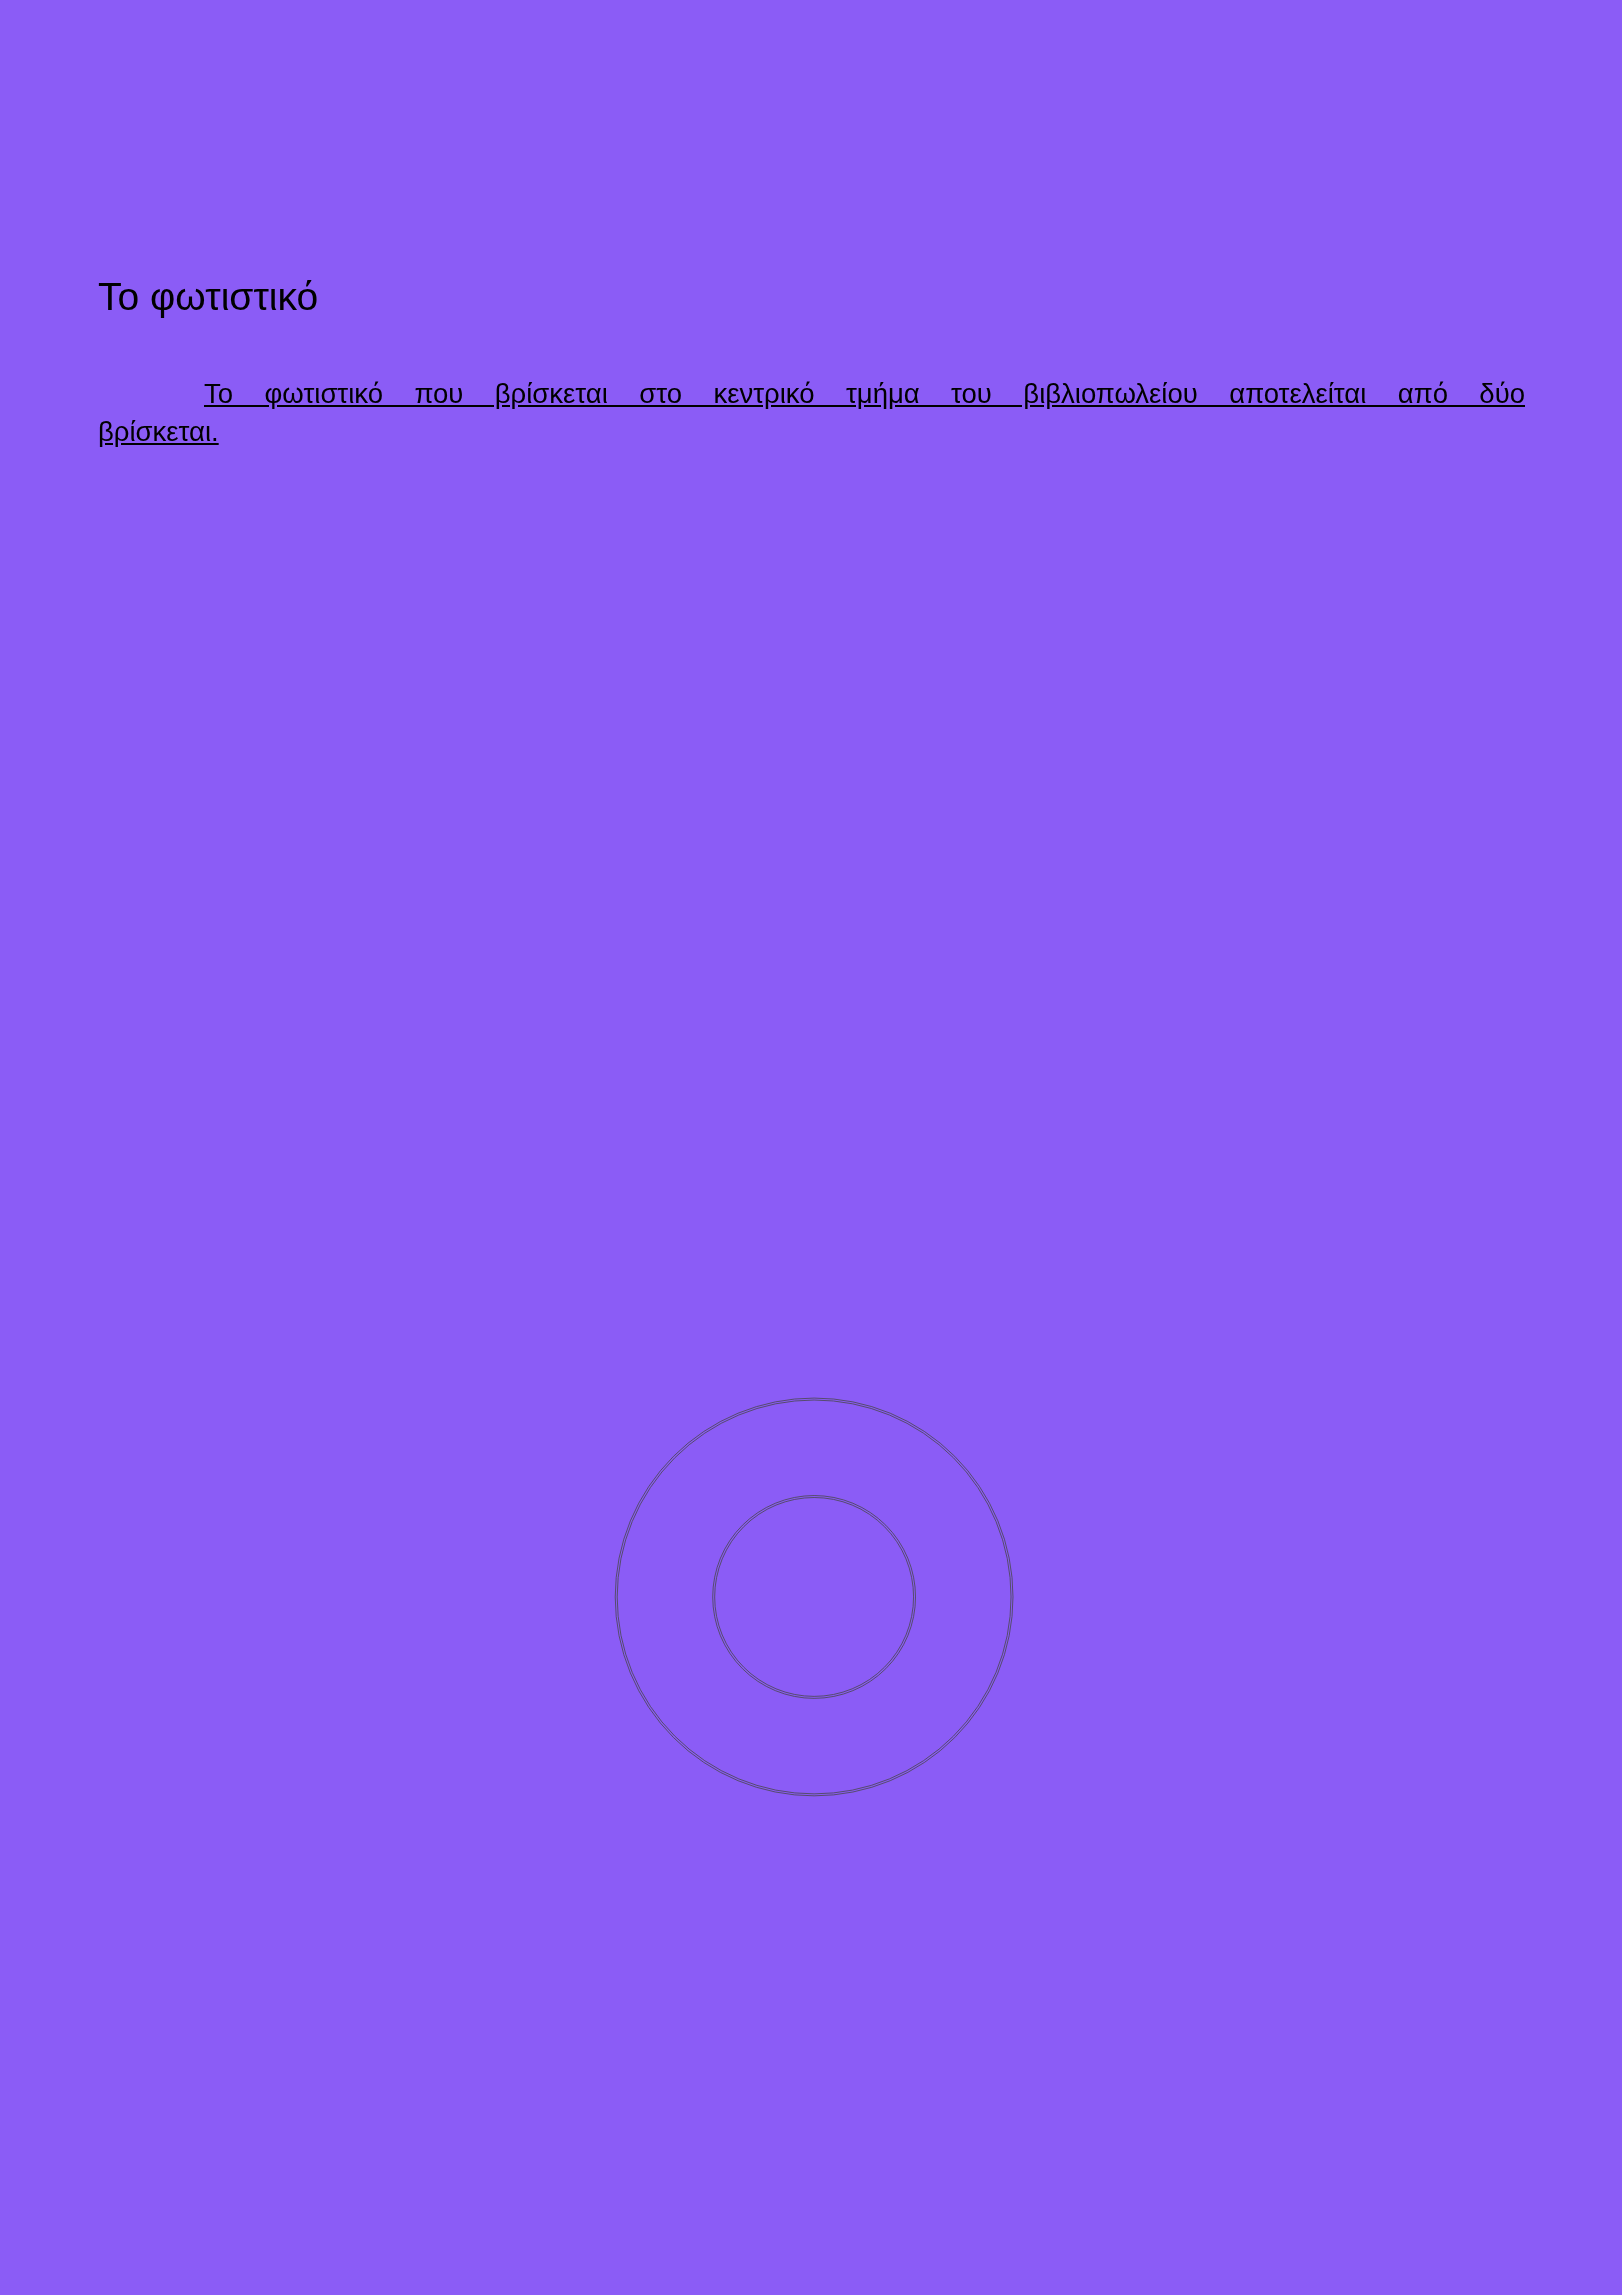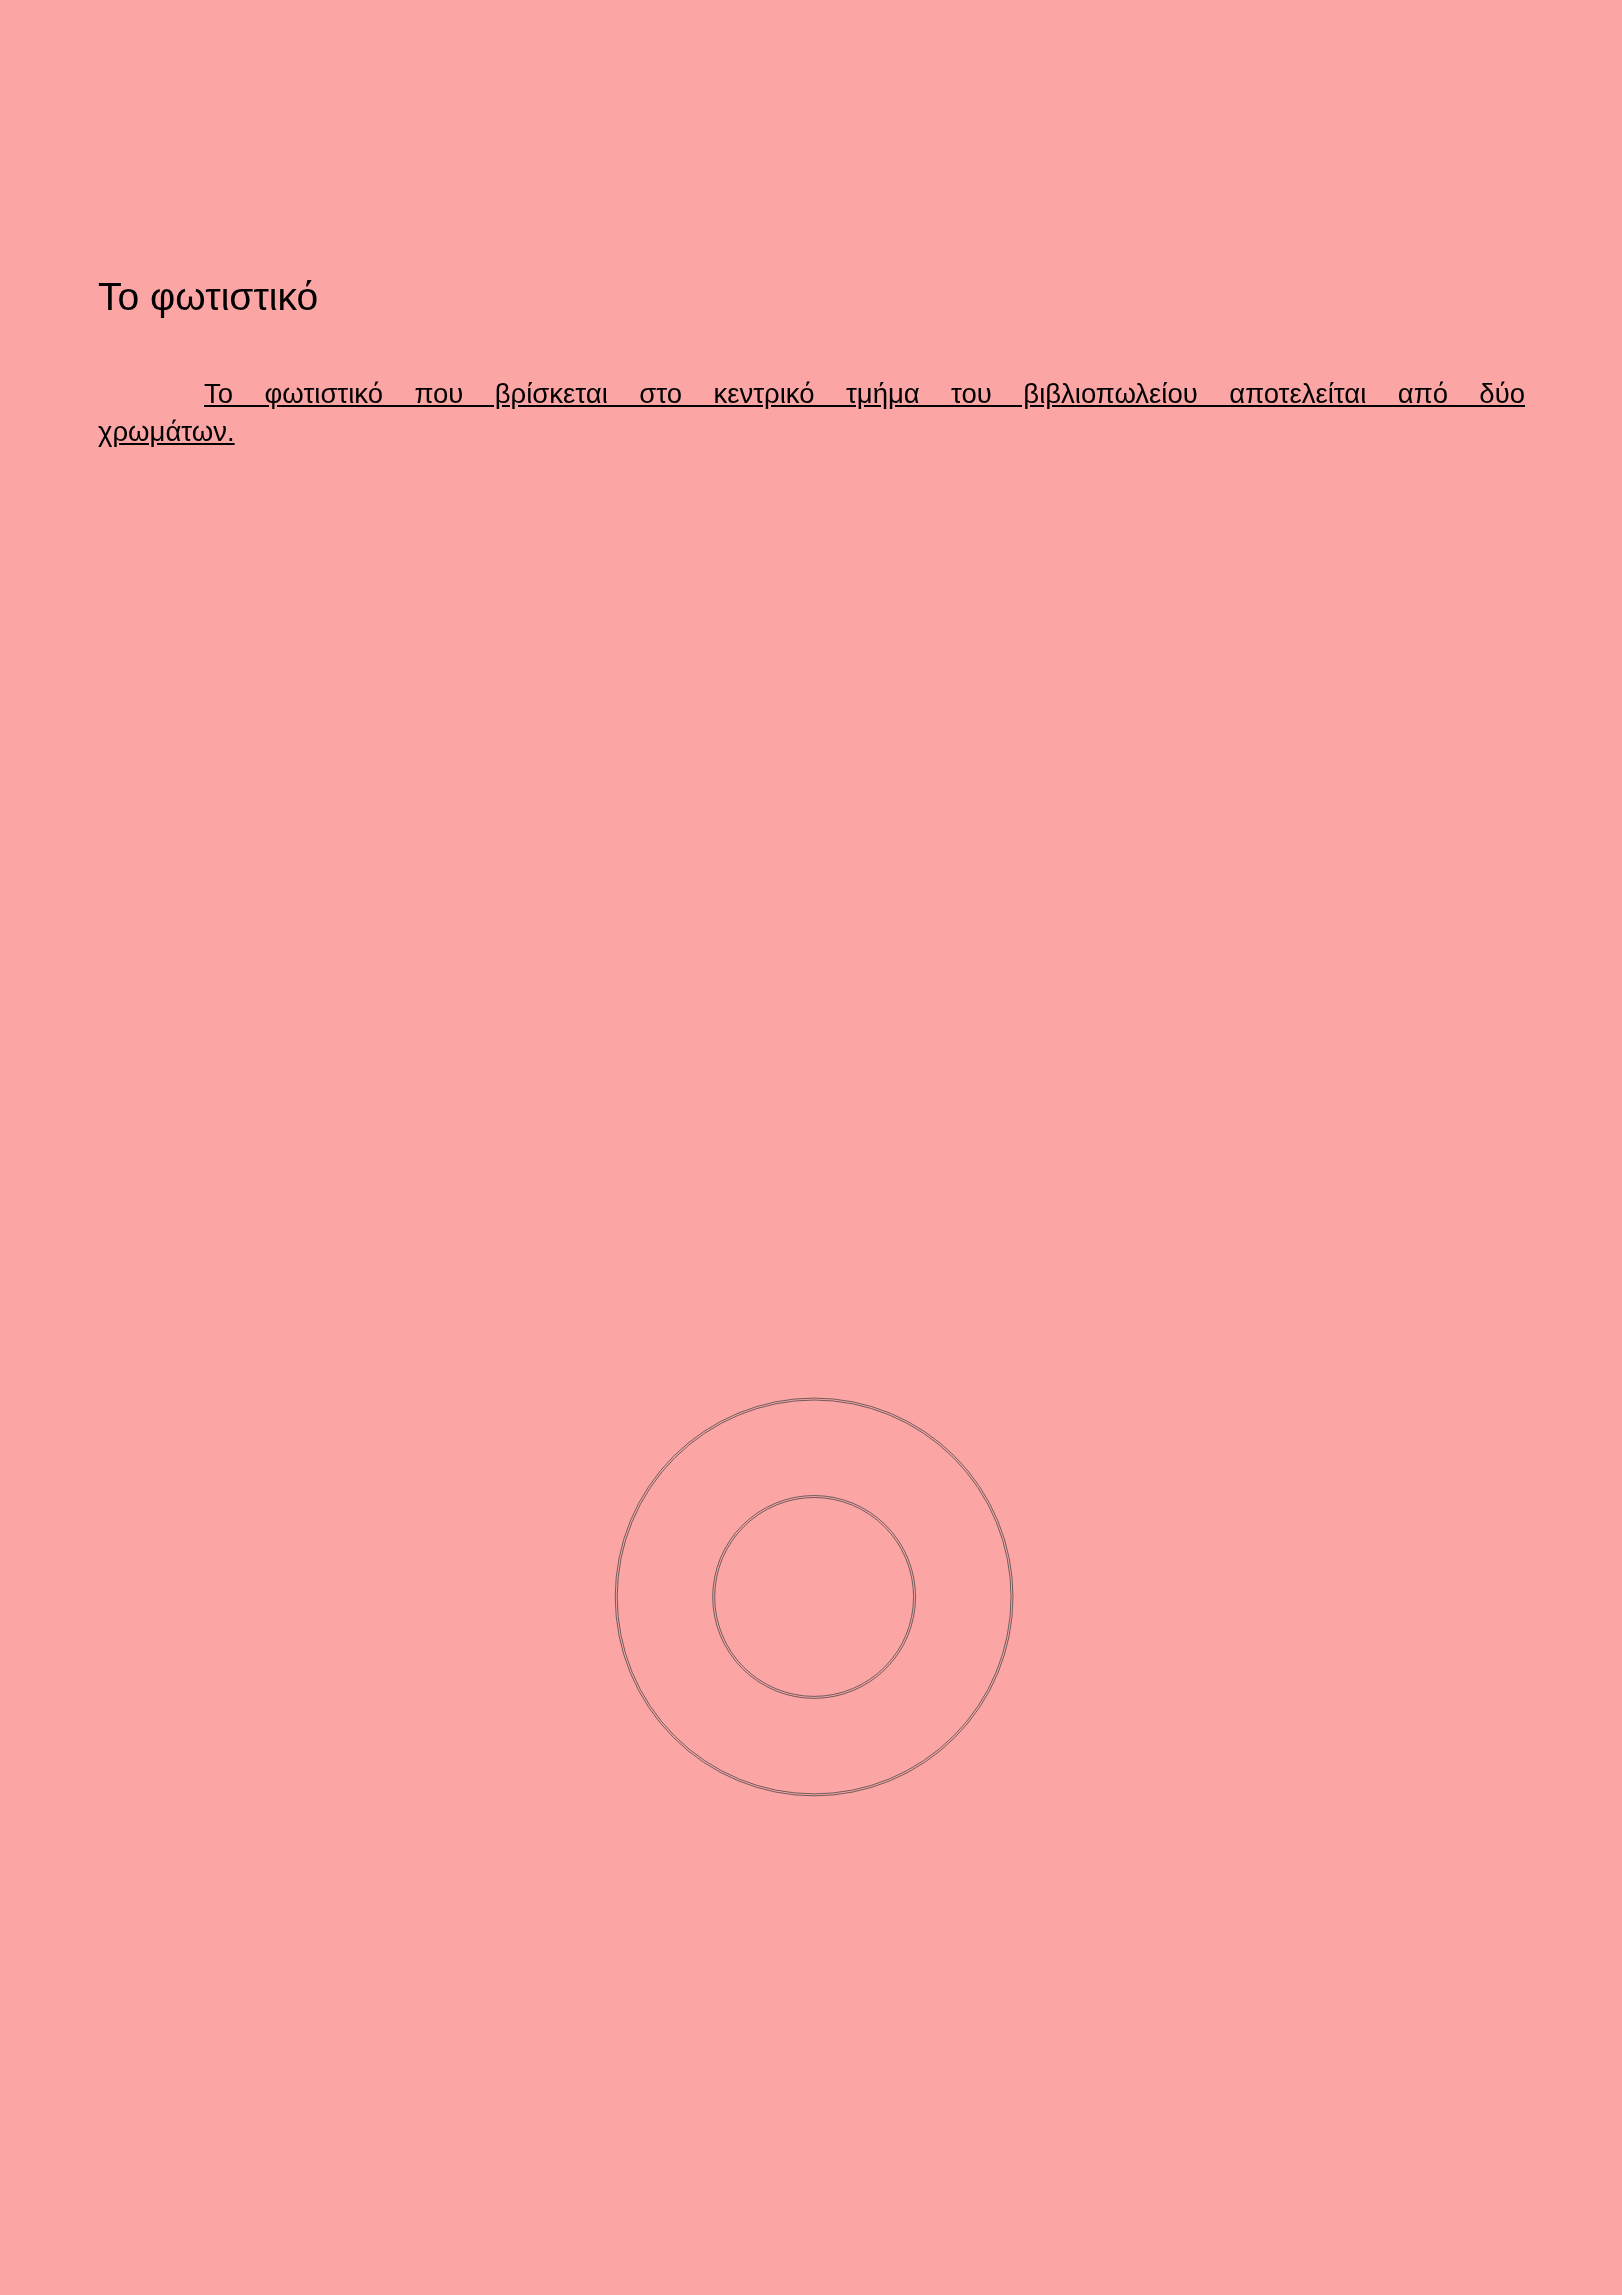--- a/index.html
+++ b/index.html
@@ -4,21 +4,21 @@
 <style>
   html, body {
     margin: 0;
     padding: 0;
     background: #ffffff;
   }
   .page {
     position: relative;
     width: 1623px;
     height: 2295px;
-    background: #fca5a5;
+    background: #8b5cf6;
     overflow: hidden;
     font-family: "Liberation Sans", sans-serif;
     color: #000000;
   }
   .title {
     position: absolute;
     left: 98px;
     top: 273px;
     margin: 0;
     font-size: 39px;
@@ -69,21 +69,21 @@
 </head>
 <body>
 
 <div class="page">
 
   <h1 class="title">Το φωτιστικό</h1>
 
   <div class="body-text">
     <div class="para">
       <div class="line first">Το φωτιστικό που βρίσκεται στο κεντρικό τμήμα του βιβλιοπωλείου αποτελείται από δύο</div>
-      <div class="line last">χρωμάτων.</div>
+      <div class="line last">βρίσκεται.</div>
     </div>
   </div>
 
   <svg class="figure-svg" viewBox="0 0 2480 3508">
     <circle cx="1244" cy="2441" r="304" stroke="#474747"></circle>
     <circle cx="1244" cy="2441" r="301" stroke="#474747"></circle>
     <circle cx="1244" cy="2441" r="155" stroke="#474747"></circle>
     <circle cx="1244" cy="2441" r="152" stroke="#474747"></circle>
   </svg>
 

